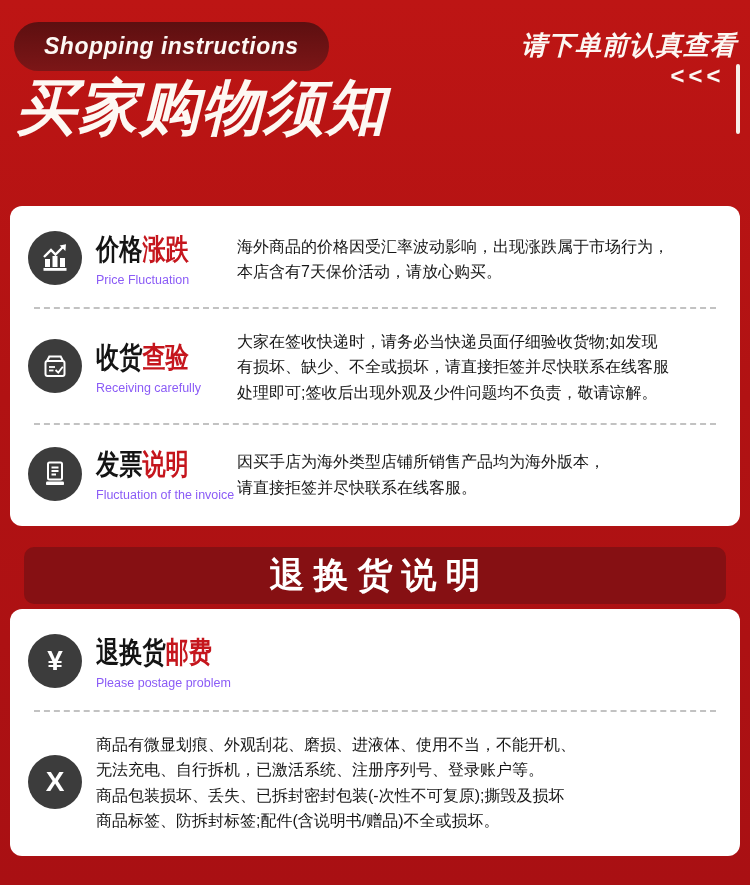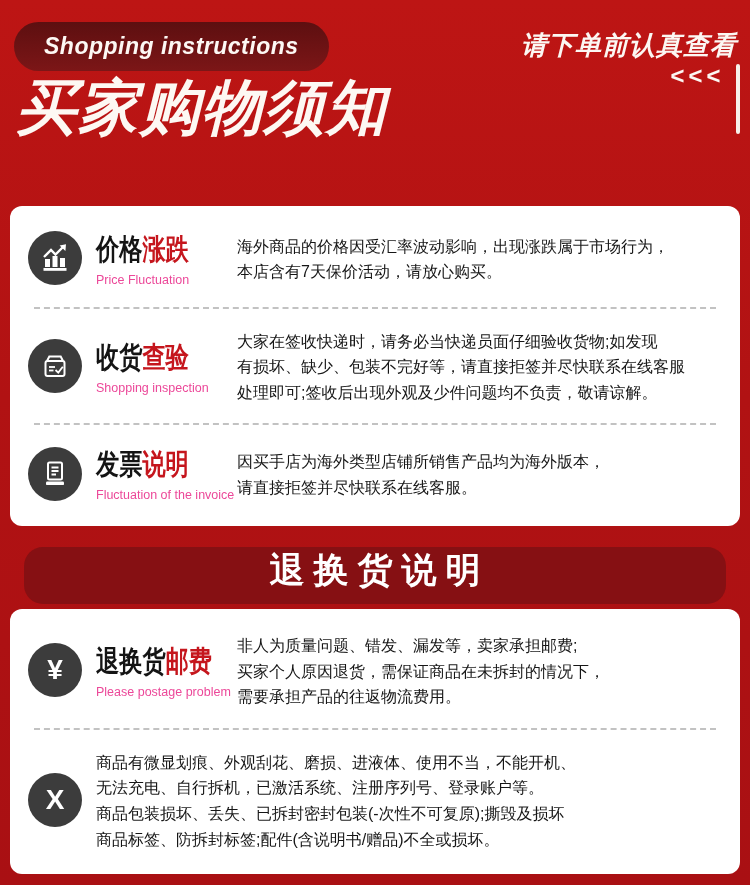--- a/index.html
+++ b/index.html
@@ -53,31 +53,31 @@
   .icon-circle svg{ display:block; }
   .glyph{ color:#fff; font-weight:bold; font-size:28px; line-height:1; }
   .tblock{ flex:none; width:141px; padding-top:2px; }
   .title{
     font-size:29px; font-weight:900; color:#141414; white-space:nowrap;
     transform:scaleX(.8); transform-origin:left center; letter-spacing:0;
   }
   .title .tr{ color:#c5161d; }
   .title-long{ font-size:25px; }
   .subtitle{
-    margin-top:3px; font-size:12.5px; color:#ec4899; line-height:1.25;
+    margin-top:3px; font-size:12.5px; color:#8b5cf6; line-height:1.25;
     white-space:pre-line;
   }
   .rbody{
     flex:1; padding-top:2px; font-size:16px; color:#161616;
     line-height:1.6; white-space:pre-line;
   }
   
   .band{
-    margin:21px 24px 5px; height:57px; background:#861013; border-radius:19px;
-    display:flex; align-items:flex-start; justify-content:center;
+    margin:21px 24px 5px; height:57px; background:#861013; border-radius:10px;
+    display:flex; align-items:center; justify-content:center;
   }
   .band-title{
     color:#ffffff; font-size:35px; font-weight:900; letter-spacing:9px;
     padding-left:9px; 
   }
 </style>
 </head>
 <body>
 
 <div class="page">
@@ -118,24 +118,24 @@
         <svg width="32" height="32" viewBox="0 0 32 32">
           <path d="M8 11 L10.3 6.5 h11.4 L24 11" fill="none" stroke="#fff" stroke-width="2"></path>
           <rect x="6.5" y="11" width="19" height="15" rx="2" fill="none" stroke="#fff" stroke-width="2"></rect>
           <path d="M10 17 h6" stroke="#fff" stroke-width="1.8"></path>
           <path d="M10 20.5 h4.5" stroke="#fff" stroke-width="1.8"></path>
           <path d="M16.5 20 l2.8 2.6 L23.8 16.8" fill="none" stroke="#fff" stroke-width="1.8"></path>
         </svg>
       </div>
       <div class="tblock">
         <div class="title"><span class="tb">收货</span><span class="tr">查验</span></div>
-        <div class="subtitle">Shopping inspection</div>
+        <div class="subtitle">Receiving carefully</div>
       </div>
       <div class="rbody">大家在签收快递时，请务必当快递员面仔细验收货物;如发现
-有损坏、缺少、包装不完好等，请直接拒签并尽快联系在线客服
+有损坏、缺少、不全或损坏，请直接拒签并尽快联系在线客服
 处理即可;签收后出现外观及少件问题均不负责，敬请谅解。</div>
     </div>
 
     <div class="divider"></div>
 
     <div class="row">
       <div class="icon-circle">
         <svg width="32" height="32" viewBox="0 0 32 32">
           <rect x="9" y="4.5" width="14" height="17" rx="1.5" fill="none" stroke="#fff" stroke-width="2"></rect>
           <path d="M12.5 9.5 h7 M12.5 13 h7 M12.5 16.5 h4.5" stroke="#fff" stroke-width="1.8"></path>
@@ -159,23 +159,20 @@
   <section class="card">
 
     <div class="row">
       <div class="icon-circle">
         <span class="glyph">¥</span>
       </div>
       <div class="tblock">
         <div class="title"><span class="tb">退换货</span><span class="tr">邮费</span></div>
         <div class="subtitle">Please postage problem</div>
       </div>
-      <div class="rbody">非人为质量问题、错发、漏发等，卖家承担邮费;
-买家个人原因退货，需保证商品在未拆封的情况下，
-需要承担产品的往返物流费用。</div>
     </div>
 
     <div class="divider"></div>
 
     <div class="row">
       <div class="icon-circle">
         <span class="glyph">X</span>
       </div>
       <div class="rbody">商品有微显划痕、外观刮花、磨损、进液体、使用不当，不能开机、
 无法充电、自行拆机，已激活系统、注册序列号、登录账户等。

